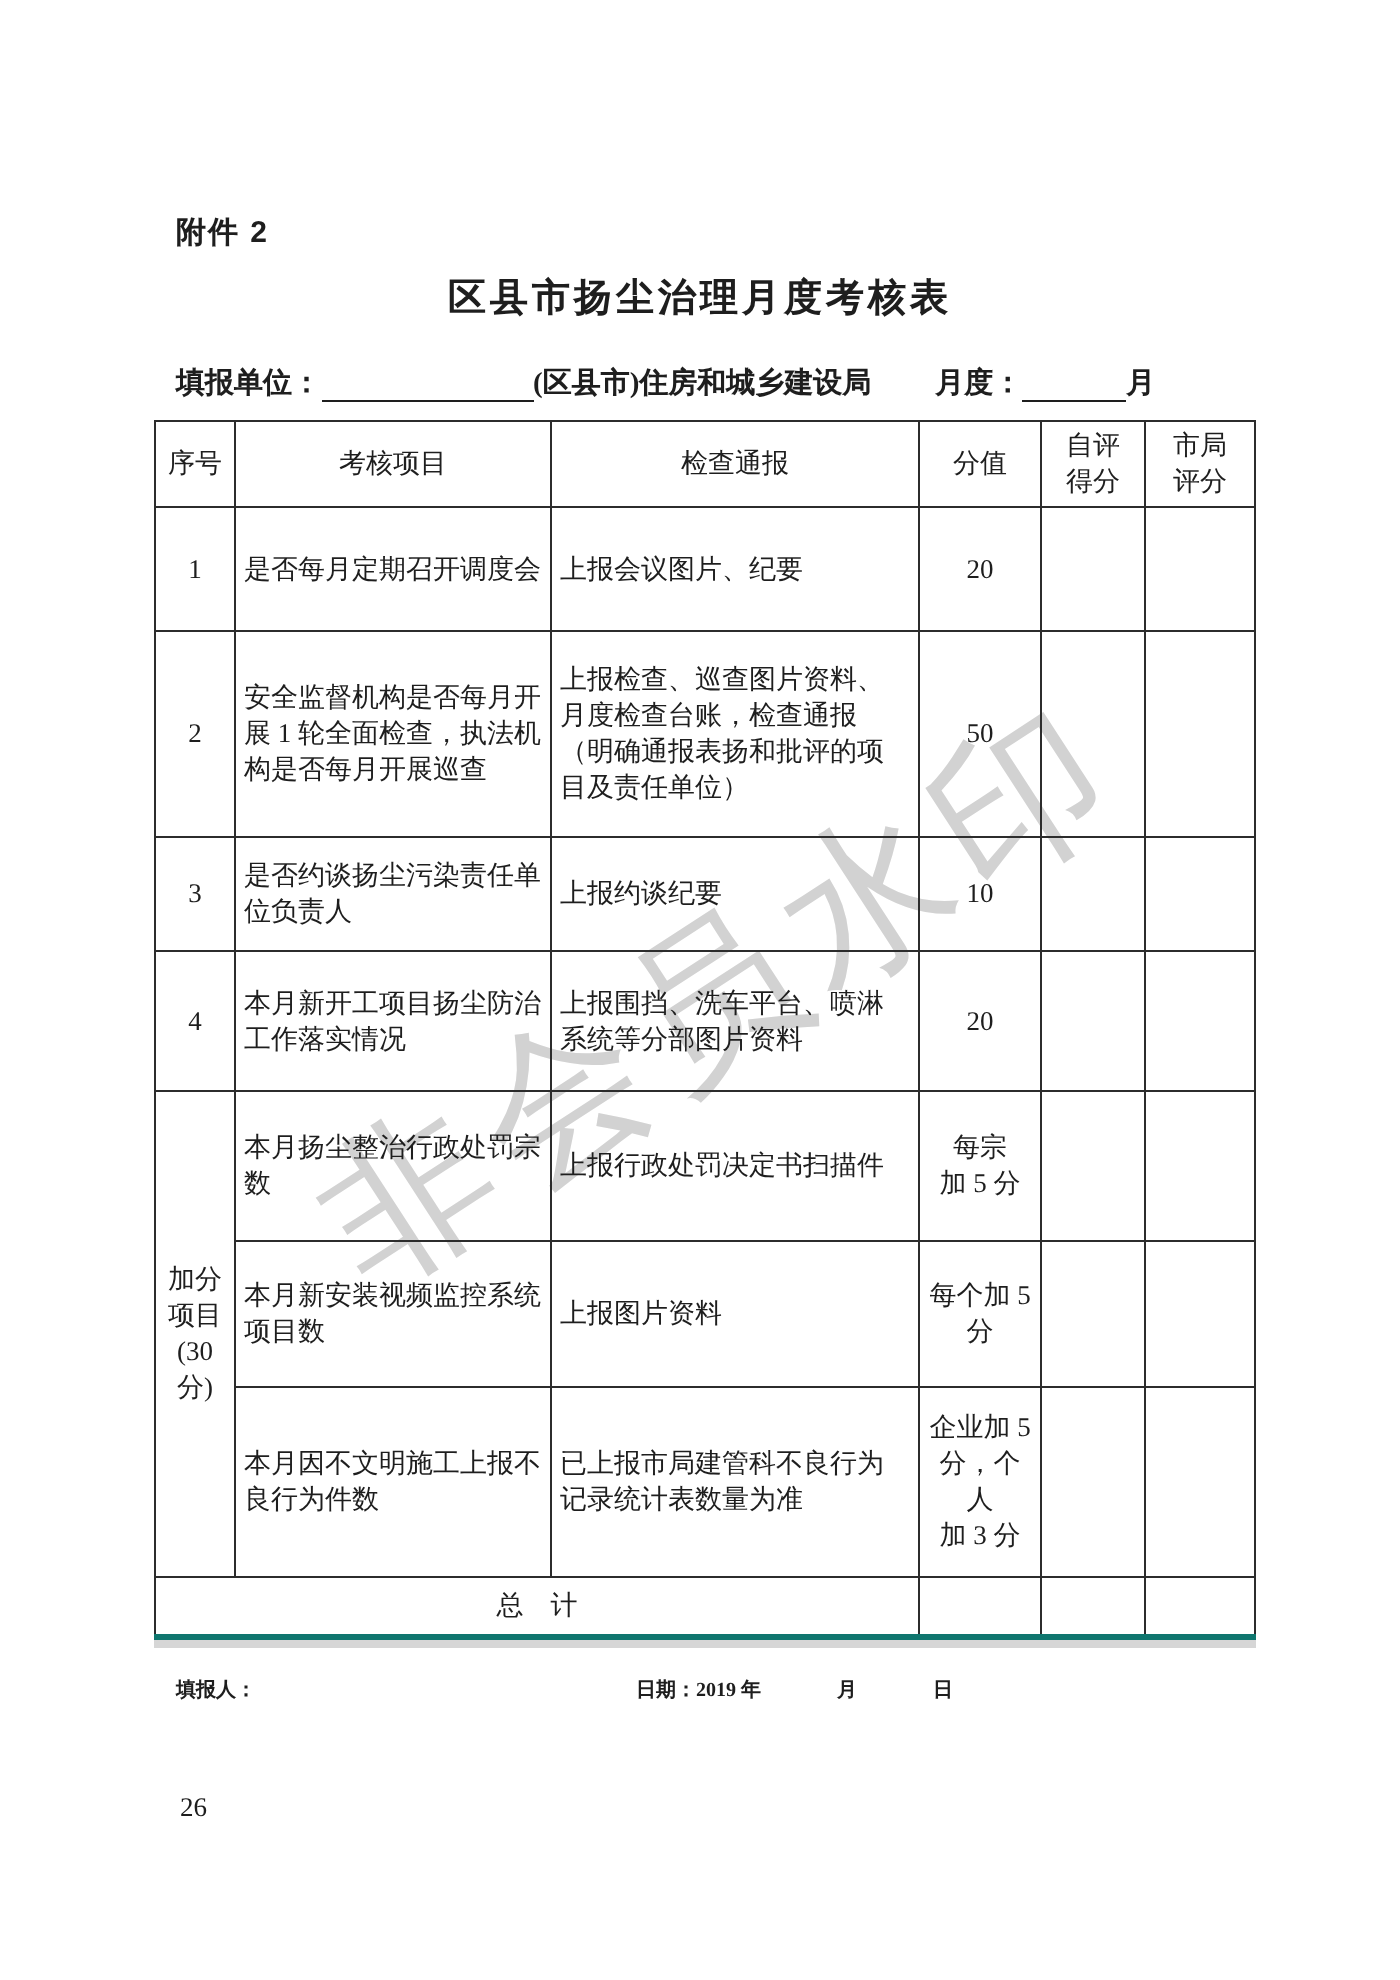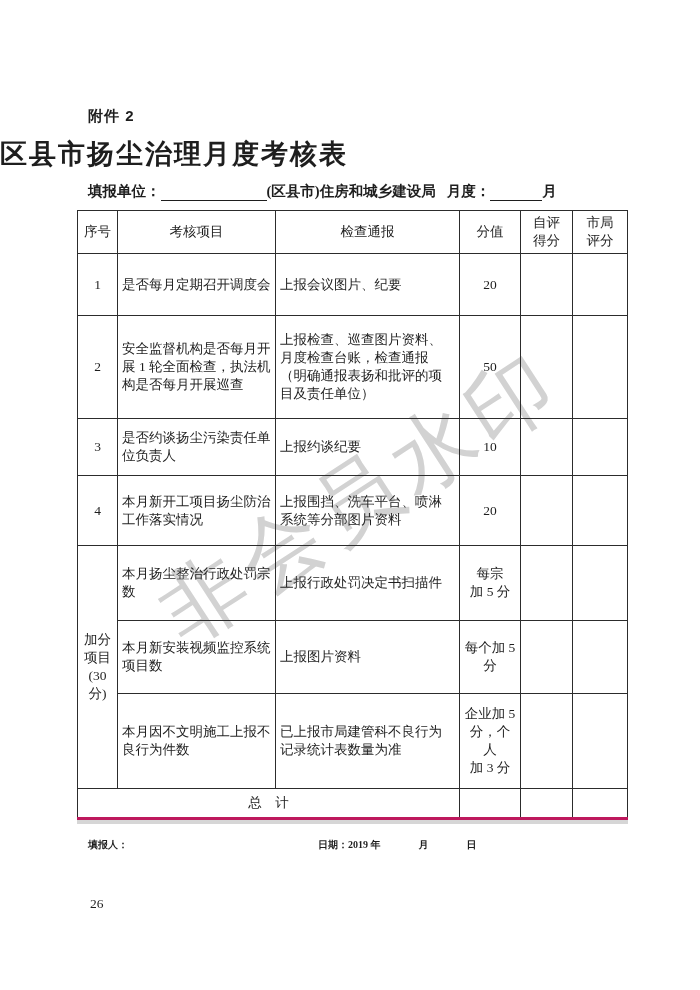--- a/index.html
+++ b/index.html
@@ -8,55 +8,55 @@
     position:relative; width:700px; height:972px; margin:0 auto;
     background:#ffffff; color:#1e1e1e; overflow:hidden;
     font-family:"Liberation Serif","DejaVu Serif",serif;
   }
   .attachment-label {
     position:absolute; left:88px; top:107px;
     font-family:"Liberation Sans","DejaVu Sans",sans-serif;
     font-weight:bold; font-size:15px; letter-spacing:1px;
   }
   .doc-title {
-    position:absolute; left:0; right:0; top:136px; text-align:left;
+    position:absolute; left:0; right:0; top:136px; text-align:center;
     font-family:"Liberation Sans","DejaVu Sans",sans-serif;
-    font-weight:bold; font-size:27px; letter-spacing:2px;
+    font-weight:bold; font-size:19px; letter-spacing:2px;
   }
   .form-header {
     position:absolute; left:88px; top:182px; width:560px;
     font-size:14.5px; font-weight:600; white-space:nowrap;
   }
   .blank-line {
     display:inline-block; height:15px; vertical-align:bottom;
     border-bottom:1.4px solid #1e1e1e;
   }
   .blank-unit { width:106px; }
   .blank-month { width:52px; }
-  .month-label { margin-left:11px; }
+  .month-label { margin-left:32px; }
 
   .watermark {
     position:absolute; left:360px; top:498px; z-index:1;
     transform:translate(-50%,-50%) rotate(-33deg);
     font-family:"Liberation Sans","DejaVu Sans",sans-serif;
     font-size:84px; letter-spacing:7px; color:#d2d2d2;
     white-space:nowrap; pointer-events:none;
   }
 
   table.assessment {
     position:absolute; left:77px; top:210px; z-index:2;
     width:550px; border-collapse:collapse; table-layout:fixed;
     font-size:13.5px; line-height:1.32; background:transparent;
     box-shadow:0 4px 0 #d6d6d6;
   }
   table.assessment th, table.assessment td {
     border:1.5px solid #2c2c2c; vertical-align:middle;
     font-weight:normal; padding:3px 4px; overflow:hidden;
   }
-  table.assessment { border-bottom:3px solid #be185d; }
+  table.assessment { border-bottom:3px solid #0f766e; }
   th { text-align:center; }
   .c-serial { text-align:center; padding:2px 1px; }
   .c-item   { text-align:left; padding:3px 5px 3px 7px; }
   .c-mat    { text-align:left; padding:3px 2px 3px 4px; }
   .c-score  { text-align:center; padding:3px 1px; }
   .c-blank  { padding:0; }
   .pre { white-space:pre-line; }
   .bonus-label { text-align:center; padding:2px 2px; }
   .total-label { text-align:center; padding:4px 2px; }
 

